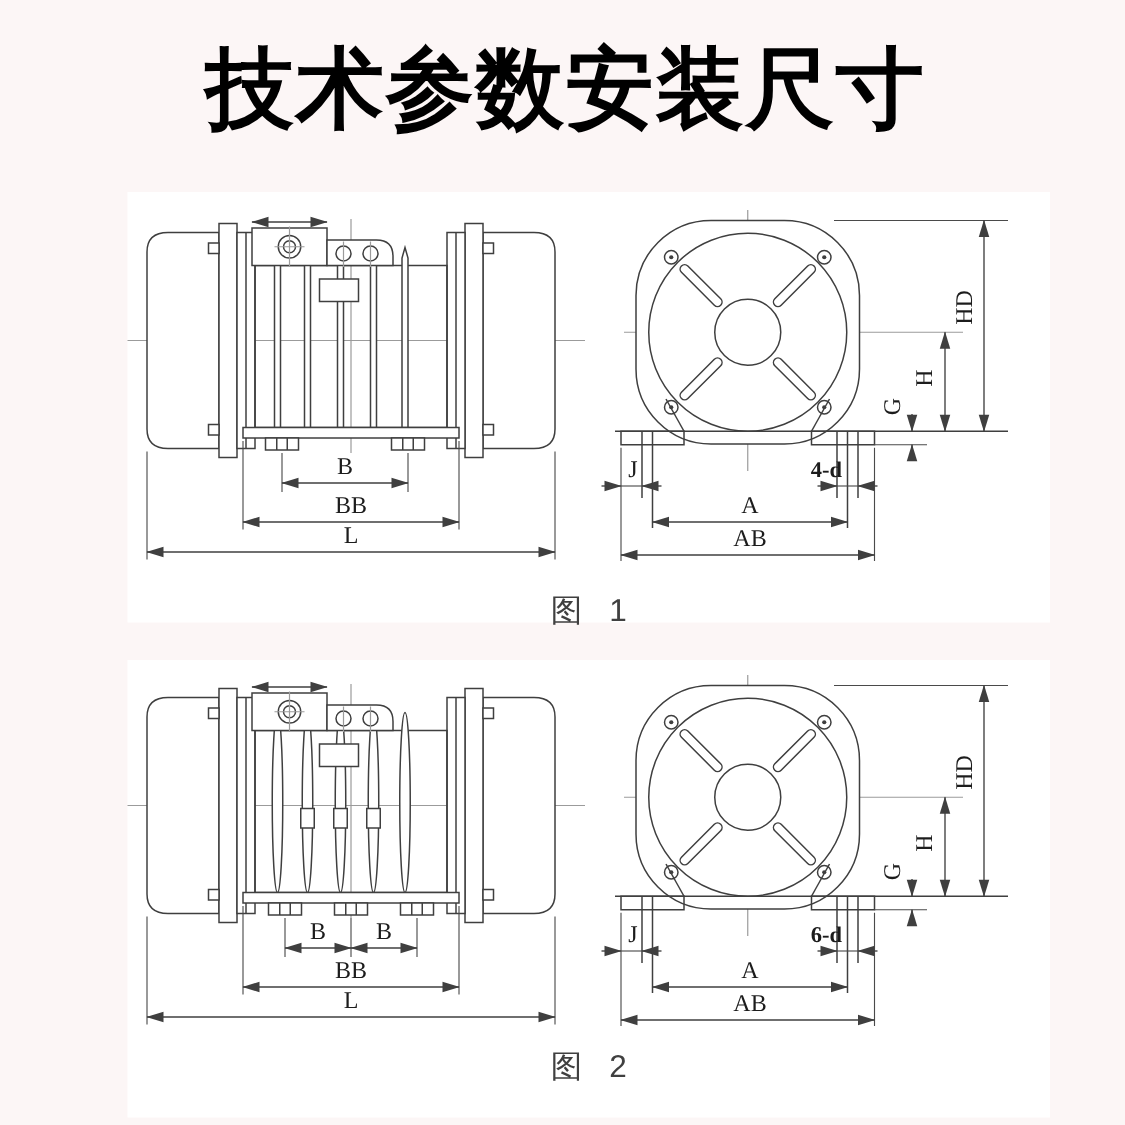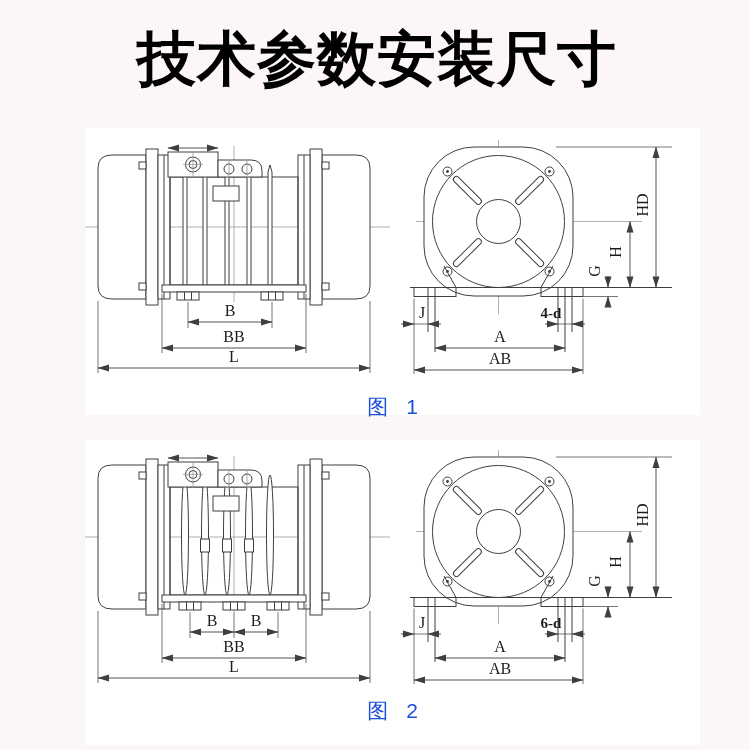--- a/index.html
+++ b/index.html
@@ -15,21 +15,21 @@
   svg .ln{stroke:#3f3f3f;stroke-width:1;fill:none;}
   svg .wf{stroke:#3f3f3f;stroke-width:1;fill:#ffffff;}
   svg .cl{stroke:#9b9b9b;stroke-width:0.8;fill:none;}
   svg .dm{stroke:#3f3f3f;stroke-width:0.9;fill:none;}
   svg .xt{stroke:#4a4a4a;stroke-width:0.75;fill:none;}
   svg .dot{fill:#3f3f3f;stroke:none;}
   svg text{font-family:"Liberation Serif",serif;font-size:16px;fill:#1c1c1c;
            stroke:none;text-anchor:middle;}
   svg text.holes{font-size:15px;font-weight:600;}
   .caption{position:absolute;left:85px;width:615px;text-align:center;font-size:21px;
-           color:#1d4ed8;font-family:"Liberation Serif","DejaVu Sans",serif;}
+           color:#404040;font-family:"Liberation Serif","DejaVu Sans",serif;}
   #caption1{top:393px;}
   #caption2{top:697px;text-align:center;}
   .caption .num{margin-left:18px;font-family:"Liberation Sans",sans-serif;}
 </style>
 </head>
 <body>
 
 <div class="page">
 
   <h1 class="title">技术参数安装尺寸</h1>

